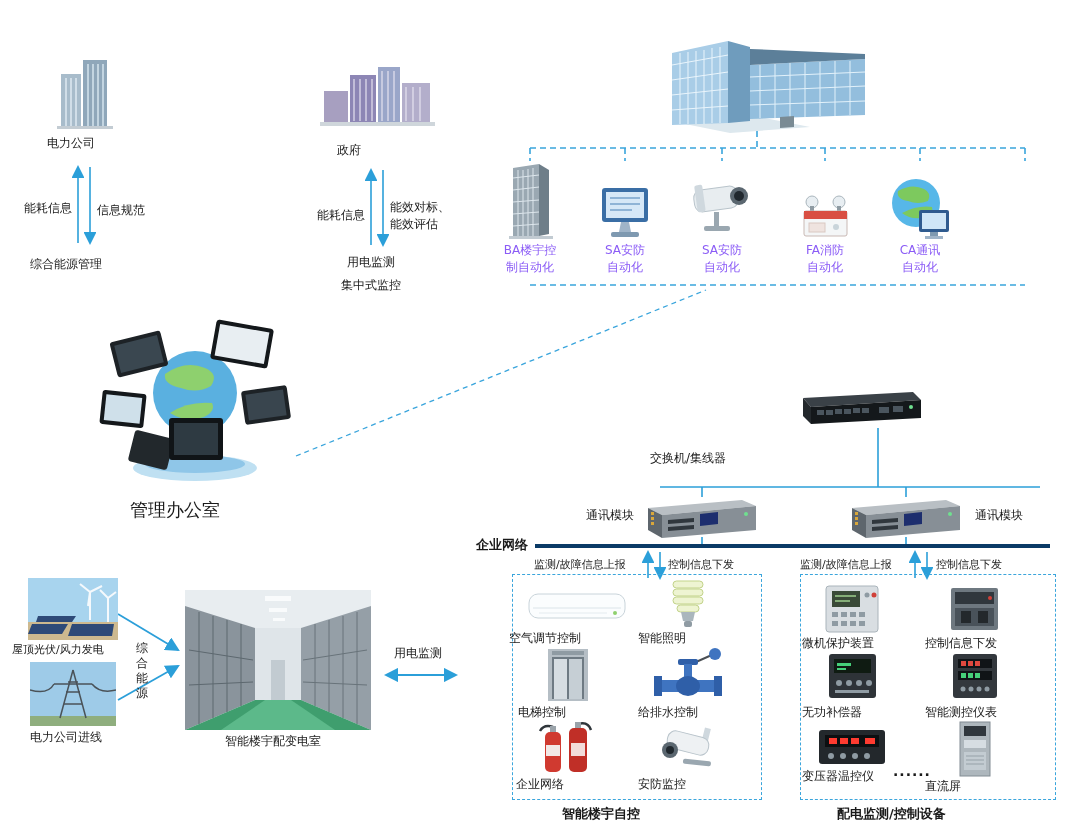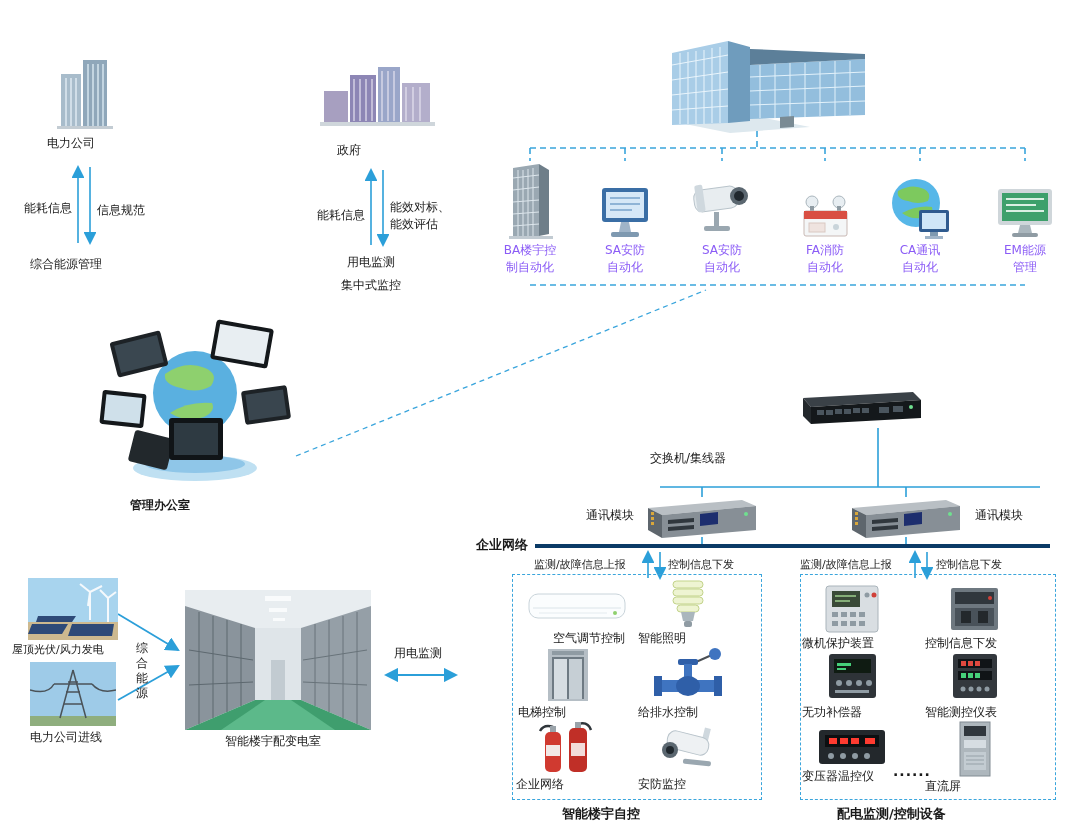--- a/index.html
+++ b/index.html
@@ -236,37 +236,20 @@
         <rect x="30" y="34" width="30" height="22" rx="2" fill="#2f5b8f"></rect>
         <rect x="33" y="37" width="24" height="16" fill="#cfe6f7"></rect>
         <rect x="41" y="56" width="8" height="4" fill="#7e99b0"></rect>
         <rect x="36" y="60" width="18" height="3" fill="#9fb4c8"></rect>
       </svg>
     </div>
     <div class="sub-label">CA通讯</div>
     <div class="sub-label">自动化</div>
   </div>
 
-  <div class="subsys" style="left:979px">
-    <div class="subsys-icon">
-      <svg width="62" height="56" viewBox="0 0 62 56">
-        <rect x="4" y="3" width="54" height="36" rx="3" fill="#cfd6da"></rect>
-        <rect x="8" y="7" width="46" height="28" fill="#3da06b"></rect>
-        <g stroke="#d9efe2" stroke-width="2">
-            <line x1="12" y1="13" x2="50" y2="13"></line>
-            <line x1="12" y1="19" x2="42" y2="19"></line>
-            <line x1="12" y1="25" x2="50" y2="25"></line>
-          </g>
-        <polygon points="26,39 36,39 38,47 24,47" fill="#aab6bd"></polygon>
-        <rect x="18" y="47" width="26" height="4" rx="2" fill="#8f9ba3"></rect>
-      </svg>
-    </div>
-    <div class="sub-label">EM能源</div>
-    <div class="sub-label">管理</div>
-  </div>
 
   <div class="icon" style="left:95px;top:308px">
     <svg width="200" height="180" viewBox="0 0 200 180">
       <ellipse cx="100" cy="160" rx="62" ry="13" fill="#bfe0f2"></ellipse>
       <ellipse cx="100" cy="156" rx="50" ry="9" fill="#8fc6e8"></ellipse>
       <circle cx="100" cy="85" r="42" fill="#5ab0e0"></circle>
       <path d="M70 66 q20 -14 40 -6 q14 6 6 18 q-14 8 -30 2 q-18 -4 -16 -14z" fill="#8ed06e"></path>
       <path d="M75 105 q16 10 34 4 q12 -6 8 -14 q-24 -2 -42 10z" fill="#8ed06e"></path>
       <g>
         <rect x="18" y="28" width="52" height="36" rx="3" fill="#1d2226" transform="rotate(-14 44 46)"></rect>
@@ -276,21 +259,21 @@
         <rect x="6" y="84" width="44" height="34" rx="3" fill="#14181b" transform="rotate(6 28 101)"></rect>
         <rect x="10" y="88" width="36" height="26" fill="#cfe0ea" transform="rotate(6 28 101)"></rect>
         <rect x="148" y="80" width="46" height="34" rx="3" fill="#1d2226" transform="rotate(-8 171 97)"></rect>
         <rect x="152" y="84" width="38" height="26" fill="#39454e" transform="rotate(-8 171 97)"></rect>
         <rect x="36" y="126" width="40" height="32" rx="3" fill="#22282c" transform="rotate(14 56 142)"></rect>
         <rect x="74" y="110" width="54" height="42" rx="3" fill="#101417"></rect>
         <rect x="79" y="115" width="44" height="32" fill="#2e3a42"></rect>
       </g>
     </svg>
   </div>
-  <div class="lbl ctr" style="left:130px;top:498px;width:140px;font-size:12px;font-weight:bold">管理办公室</div>
+  <div class="lbl ctr" style="left:130px;top:498px;width:140px;font-size:18px;font-weight:normal">管理办公室</div>
 
   <div class="icon" style="left:795px;top:388px">
     <svg width="130" height="42" viewBox="0 0 130 42">
       <polygon points="8,10 118,4 126,12 16,19" fill="#3a4147"></polygon>
       <polygon points="8,10 16,19 16,36 8,28" fill="#23282c"></polygon>
       <polygon points="16,19 126,12 126,30 16,36" fill="#14181b"></polygon>
       <g fill="#4a555e">
         <rect x="22" y="22" width="7" height="5"></rect>
           <rect x="31" y="22" width="7" height="5"></rect>
           <rect x="40" y="21" width="7" height="5"></rect>
@@ -350,21 +333,21 @@
   <div class="dash-box" style="left:512px;top:574px;width:250px;height:226px"></div>
 
   <div class="icon" style="left:527px;top:590px">
     <svg width="100" height="34" viewBox="0 0 100 34">
       <rect x="2" y="4" width="96" height="24" rx="9" fill="#fbfdfe" stroke="#c9d4da"></rect>
       <line x1="6" y1="18" x2="94" y2="18" stroke="#dbe4e9"></line>
       <line x1="12" y1="23" x2="80" y2="23" stroke="#e4ebef"></line>
       <circle cx="88" cy="23" r="2" fill="#8fd06e"></circle>
     </svg>
   </div>
-  <div class="lbl ctr" style="left:553px;top:631px;width:100px">空气调节控制</div>
+  <div class="lbl ctr" style="left:509px;top:631px;width:100px">空气调节控制</div>
 
   <div class="icon" style="left:667px;top:579px">
     <svg width="42" height="52" viewBox="0 0 42 52">
       <g fill="#eef4d2" stroke="#c2d389" stroke-width="1">
         <rect x="6" y="2" width="30" height="7" rx="3.5"></rect>
         <rect x="6" y="10" width="30" height="7" rx="3.5"></rect>
         <rect x="6" y="18" width="30" height="7" rx="3.5"></rect>
         <rect x="10" y="26" width="22" height="7" rx="3.5"></rect>
       </g>
       <polygon points="14,33 28,33 26,42 16,42" fill="#aab6bd"></polygon>

